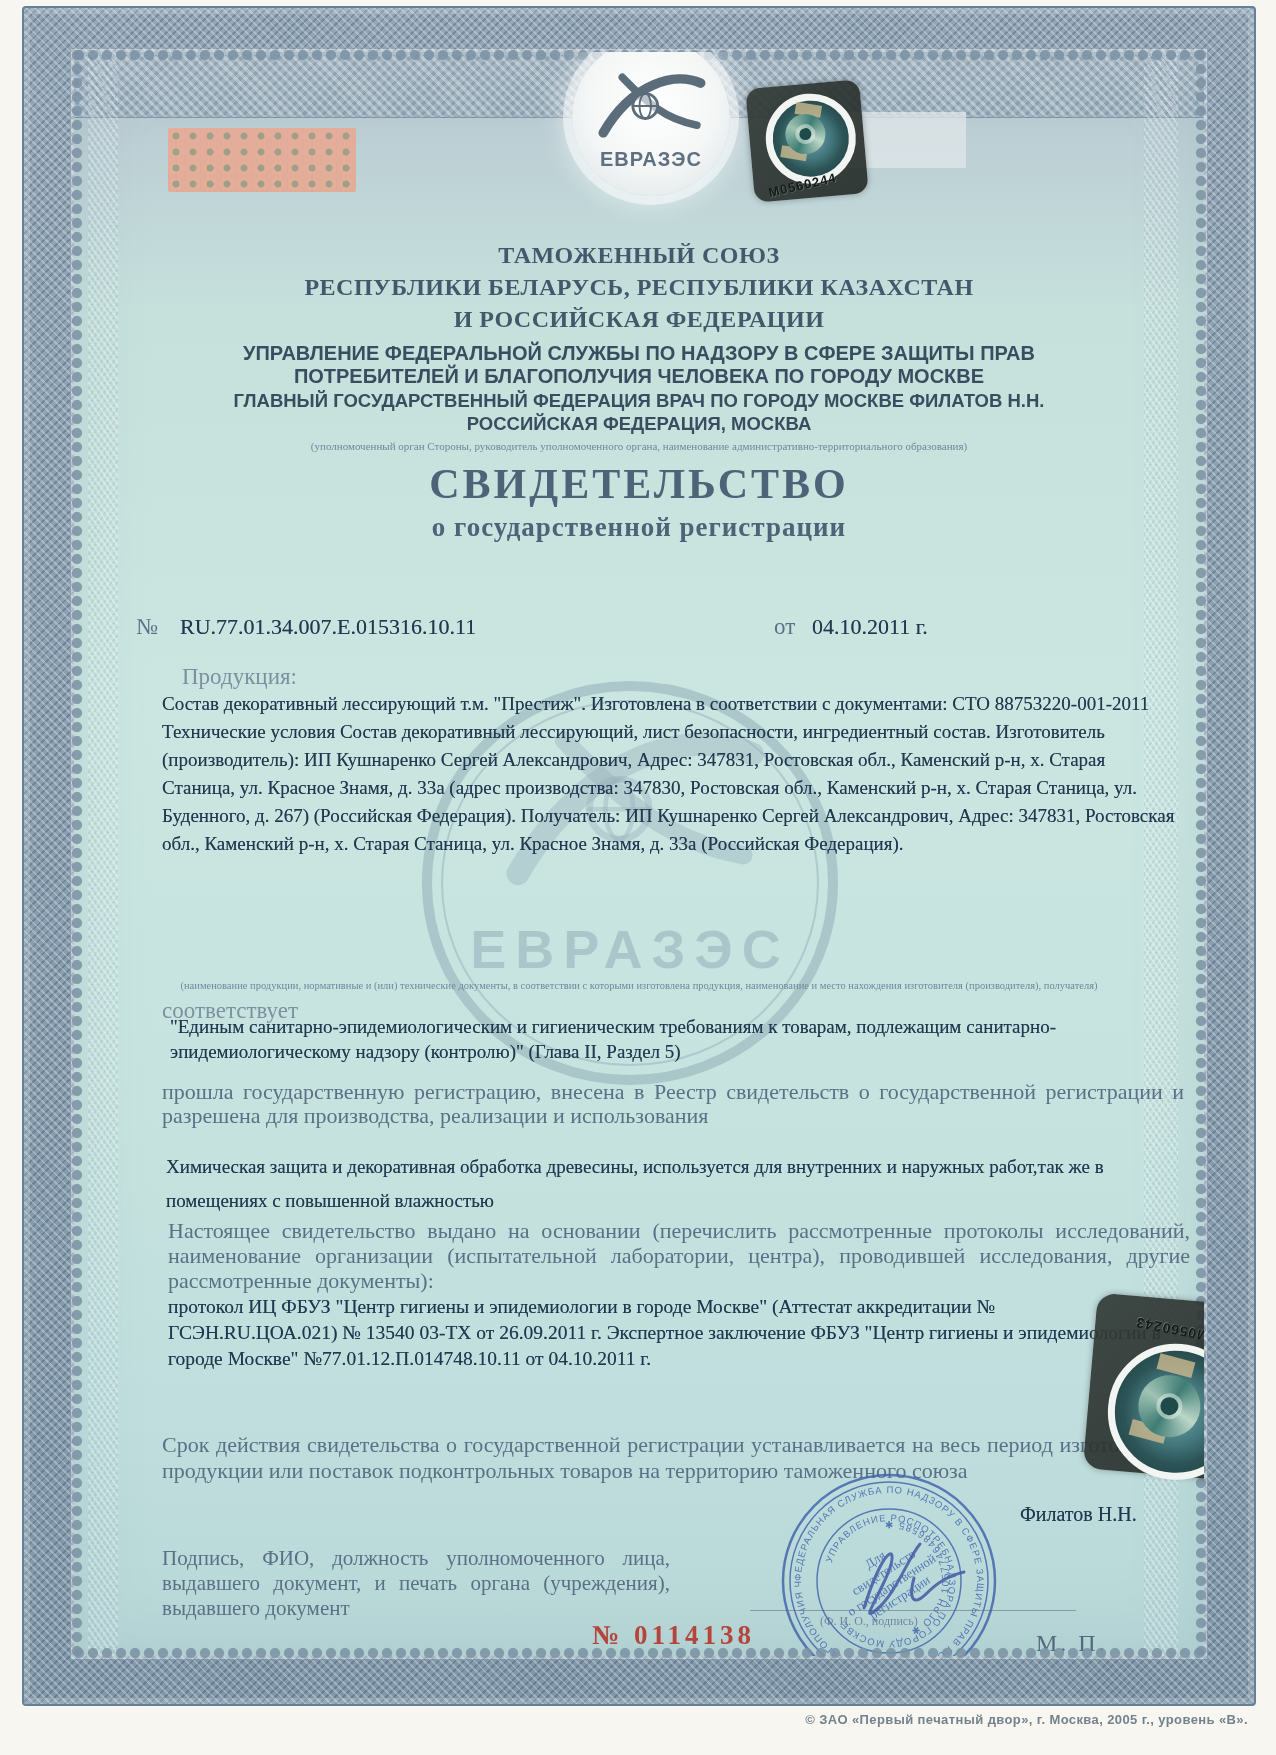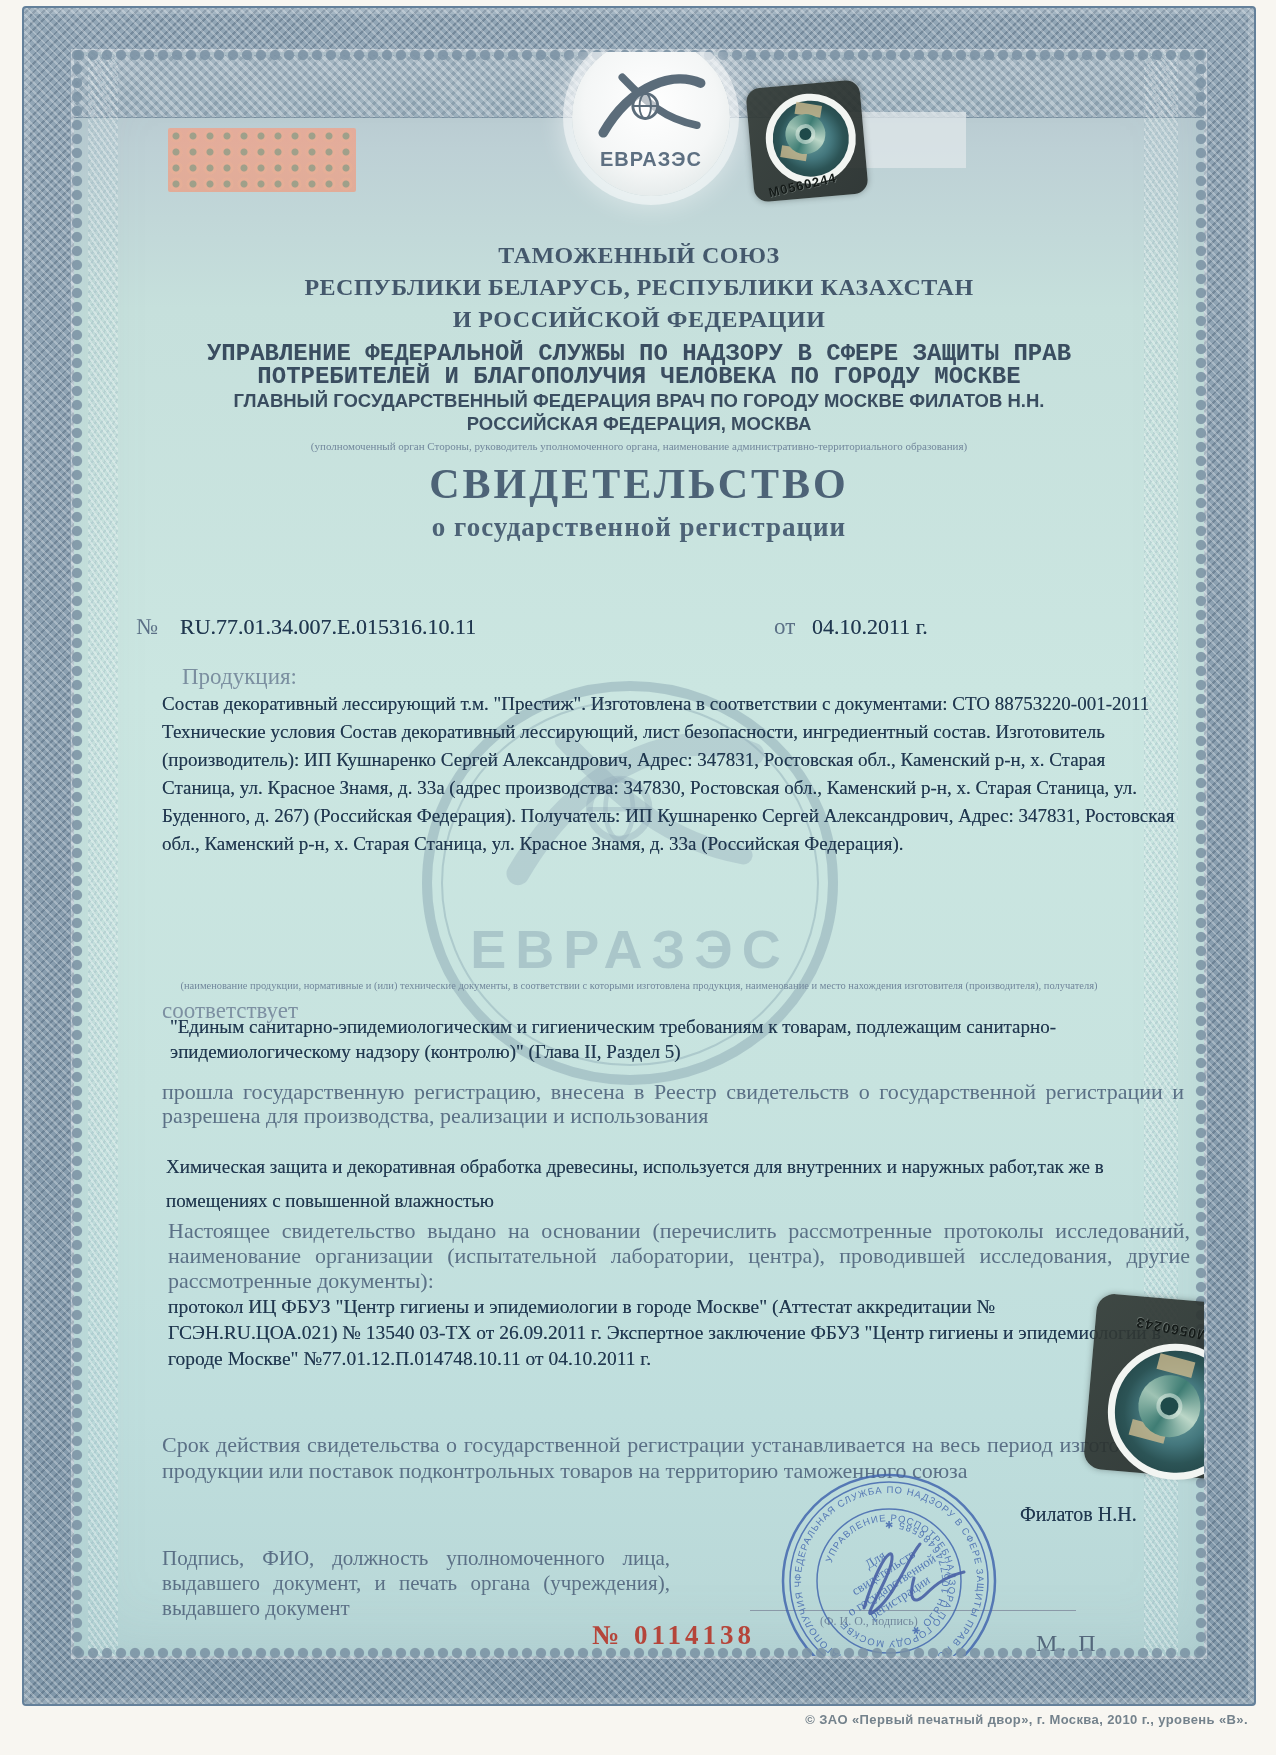--- a/index.html
+++ b/index.html
@@ -135,22 +135,22 @@
       <div class="holo-ring" style="left:16px;top:10px;width:76px;height:76px;"></div>
       <div class="holo-arm" style="left:48px;top:20px;width:26px;height:12px;transform:rotate(14deg);"></div>
       <div class="holo-arm" style="left:30px;top:62px;width:26px;height:12px;transform:rotate(14deg);"></div>
       <div class="holo-core" style="left:36px;top:30px;width:40px;height:40px;"></div>
       <div class="holo-dot" style="left:50px;top:44px;width:12px;height:12px;"></div>
       <div class="holo-num" style="left:14px;bottom:6px;font-size:13px;transform:rotate(-8deg);letter-spacing:1px;">М0560244</div>
     </div>
 
     <div class="abs center-block serif-head" style="top:190px;font-size:24px;letter-spacing:.5px;">ТАМОЖЕННЫЙ СОЮЗ</div>
     <div class="abs center-block serif-head" style="top:222px;font-size:24px;letter-spacing:.5px;">РЕСПУБЛИКИ БЕЛАРУСЬ, РЕСПУБЛИКИ КАЗАХСТАН</div>
-    <div class="abs center-block serif-head" style="top:254px;font-size:24px;letter-spacing:.5px;">И РОССИЙСКОЙ ФЕДЕРАЦИИ</div>
-    <div class="abs center-block sans-head" style="top:290px;left:108px;width:914px;font-size:24px;line-height:23px;font-family:Liberation Mono, monospace;">УПРАВЛЕНИЕ ФЕДЕРАЛЬНОЙ СЛУЖБЫ ПО НАДЗОРУ В СФЕРЕ ЗАЩИТЫ ПРАВ ПОТРЕБИТЕЛЕЙ И БЛАГОПОЛУЧИЯ ЧЕЛОВЕКА ПО ГОРОДУ МОСКВЕ</div>
+    <div class="abs center-block serif-head" style="top:254px;font-size:24px;letter-spacing:.5px;">И РОССИЙСКАЯ ФЕДЕРАЦИИ</div>
+    <div class="abs center-block sans-head" style="top:290px;left:108px;width:914px;font-size:20px;line-height:23px;">УПРАВЛЕНИЕ ФЕДЕРАЛЬНОЙ СЛУЖБЫ ПО НАДЗОРУ В СФЕРЕ ЗАЩИТЫ ПРАВ ПОТРЕБИТЕЛЕЙ И БЛАГОПОЛУЧИЯ ЧЕЛОВЕКА ПО ГОРОДУ МОСКВЕ</div>
     <div class="abs center-block sans-head" style="top:338px;font-size:18.5px;">ГЛАВНЫЙ ГОСУДАРСТВЕННЫЙ ФЕДЕРАЦИЯ ВРАЧ ПО ГОРОДУ МОСКВЕ ФИЛАТОВ Н.Н.</div>
     <div class="abs center-block sans-head" style="top:361px;font-size:18.5px;">РОССИЙСКАЯ ФЕДЕРАЦИЯ, МОСКВА</div>
     <div class="abs center-block caption" style="top:388px;">(уполномоченный орган Стороны, руководитель уполномоченного органа, наименование административно-территориального образования)</div>
 
     <div class="abs center-block serif-head" style="top:408px;font-size:42px;letter-spacing:3px;color:#4d6377;">СВИДЕТЕЛЬСТВО</div>
     <div class="abs center-block serif-head" style="top:460px;font-size:27px;letter-spacing:1px;color:#4d6377;">о государственной регистрации</div>
 
     <div class="abs form-serif" style="left:62px;top:562px;font-size:23px;">№</div>
     <div class="abs typed" style="left:106px;top:562px;font-size:22px;">RU.77.01.34.007.Е.015316.10.11</div>
     <div class="abs form-serif" style="left:700px;top:562px;font-size:23px;">от</div>
@@ -215,13 +215,13 @@
         <text x="121" y="145">регистрации</text>
       </g>
       <g stroke="#31479b" stroke-width="3" fill="none" stroke-linecap="round" opacity=".9">
         <path d="M96,148 C118,78 134,84 117,120 C104,148 95,160 108,150 C128,134 140,98 152,84"></path>
         <path d="M146,118 C140,140 146,146 158,134 C170,122 180,116 196,112"></path>
       </g>
     </svg>
   </div>
 </div>
 
-<div class="copyright">© ЗАО «Первый печатный двор», г. Москва, 2010 г., уровень «В».</div>
+<div class="copyright">© ЗАО «Первый печатный двор», г. Москва, 2005 г., уровень «В».</div>
 
 </body></html>

